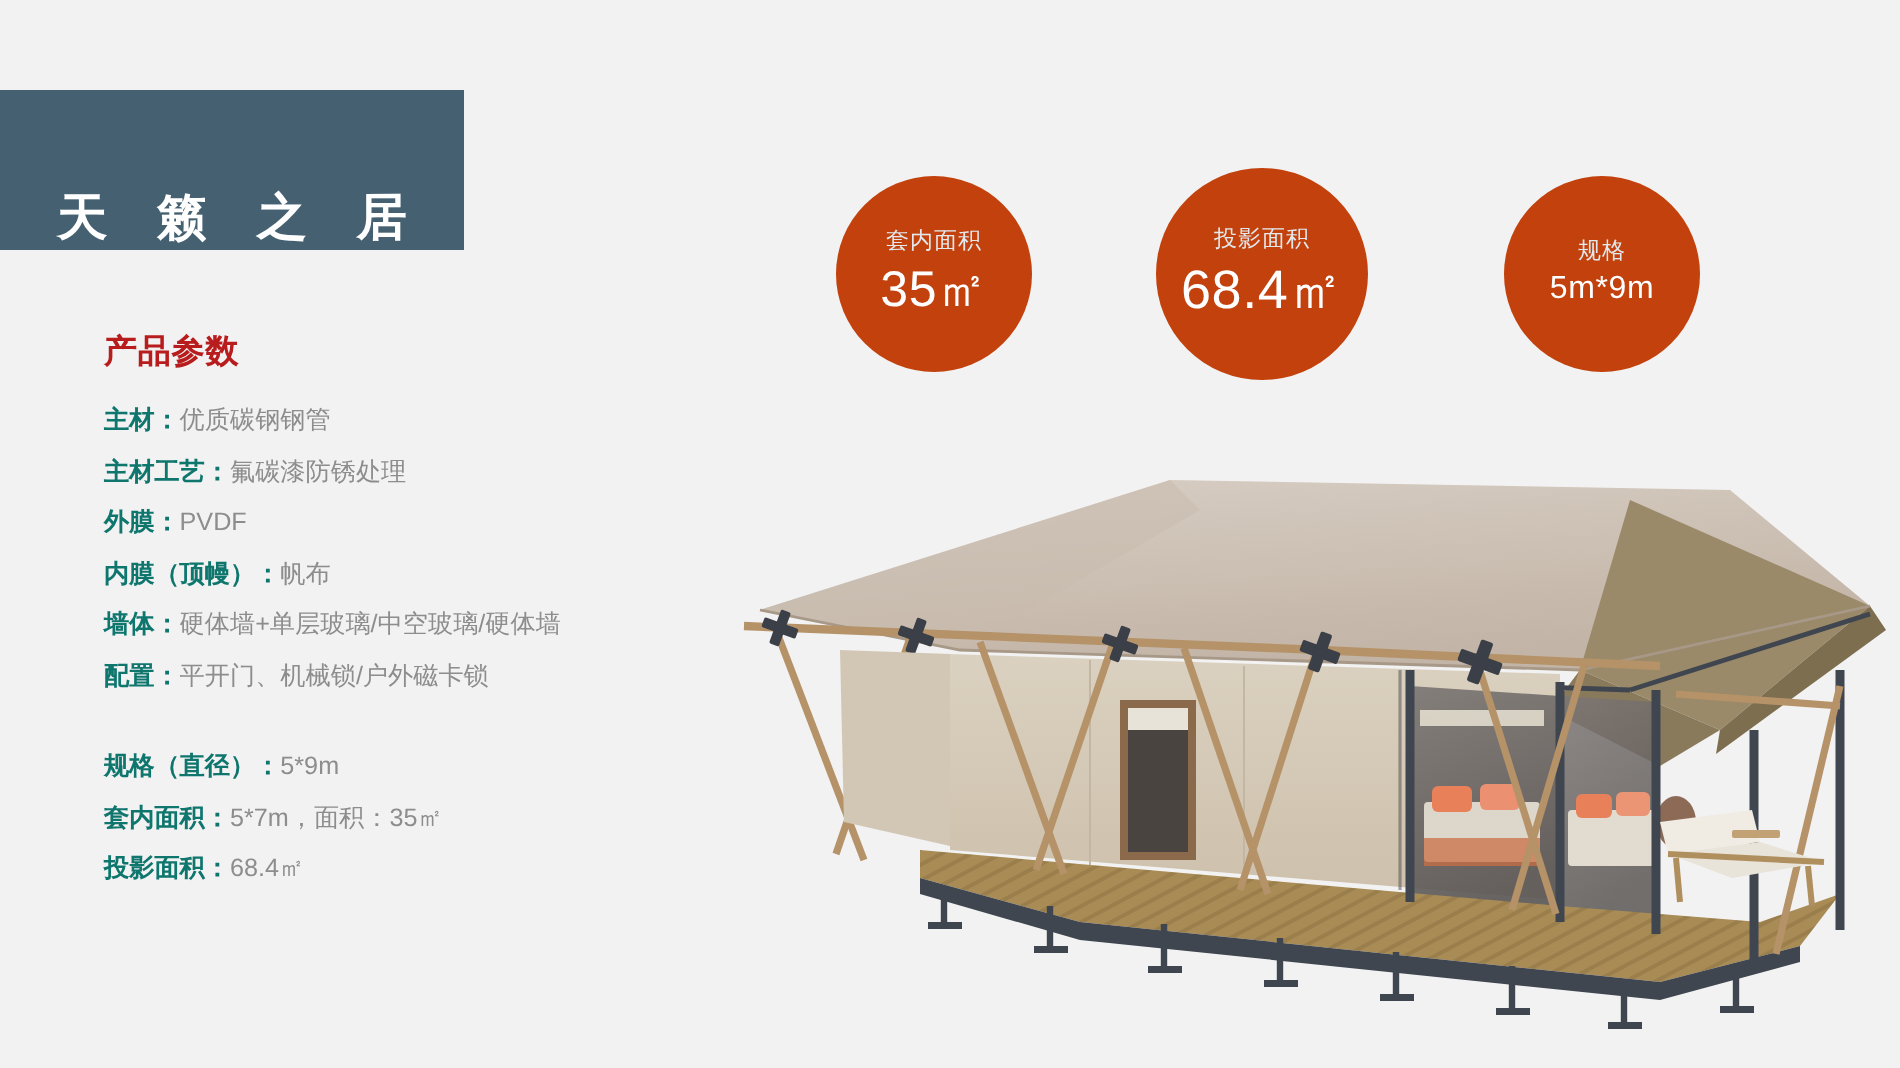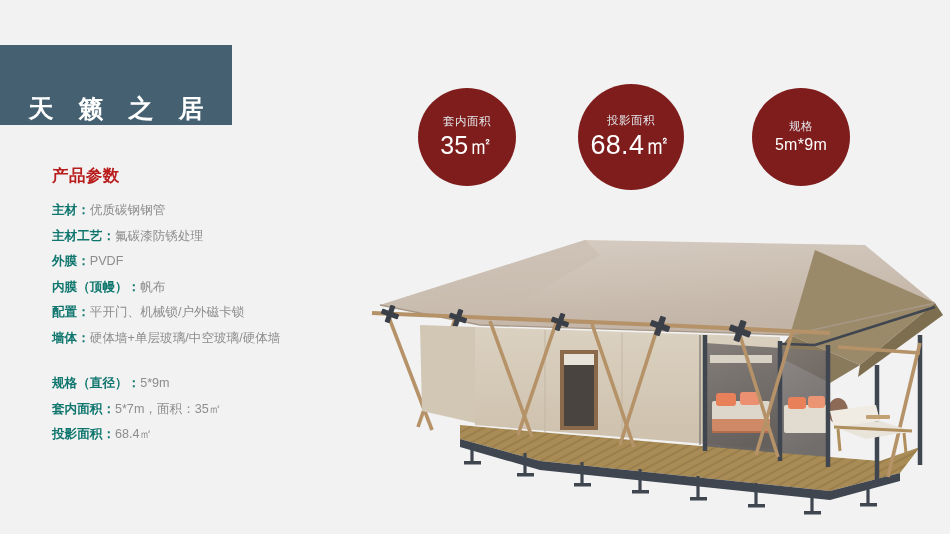--- a/index.html
+++ b/index.html
@@ -73,21 +73,21 @@
   .param-value {
     color: #8d8d8d;
     font-weight: normal;
   }
   .spec-section { margin-top: 20px; }
 
   
   .badge {
     position: absolute;
     border-radius: 50%;
-    background: #7f1d1d;
+    background: #c2410c;
     color: #fff;
     display: flex;
     flex-direction: column;
     align-items: center;
     justify-content: center;
     text-align: center;
   }
   .badge-label {
     font-size: 11.5px;
     color: #e2e8ec;
@@ -138,24 +138,24 @@
       <div class="param-row">
         <span class="param-label">主材工艺：</span><span class="param-value">氟碳漆防锈处理</span>
       </div>
       <div class="param-row">
         <span class="param-label">外膜：</span><span class="param-value">PVDF</span>
       </div>
       <div class="param-row">
         <span class="param-label">内膜（顶幔）：</span><span class="param-value">帆布</span>
       </div>
       <div class="param-row">
+        <span class="param-label">墙体：</span><span class="param-value">硬体墙+单层玻璃/中空玻璃/硬体墙</span>
+      </div>
+      <div class="param-row">
         <span class="param-label">配置：</span><span class="param-value">平开门、机械锁/户外磁卡锁</span>
-      </div>
-      <div class="param-row">
-        <span class="param-label">墙体：</span><span class="param-value">硬体墙+单层玻璃/中空玻璃/硬体墙</span>
       </div>
     </div>
 
     <div class="section spec-section">
 
       <div class="param-row">
         <span class="param-label">规格（直径）：</span><span class="param-value">5*9m</span>
       </div>
       <div class="param-row">
         <span class="param-label">套内面积：</span><span class="param-value">5*7m，面积：35㎡</span>

